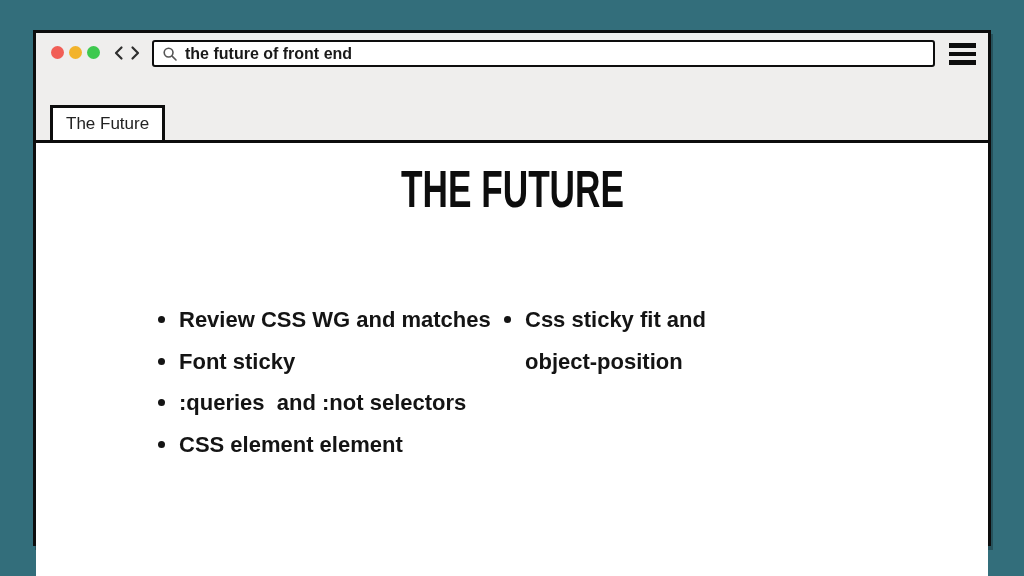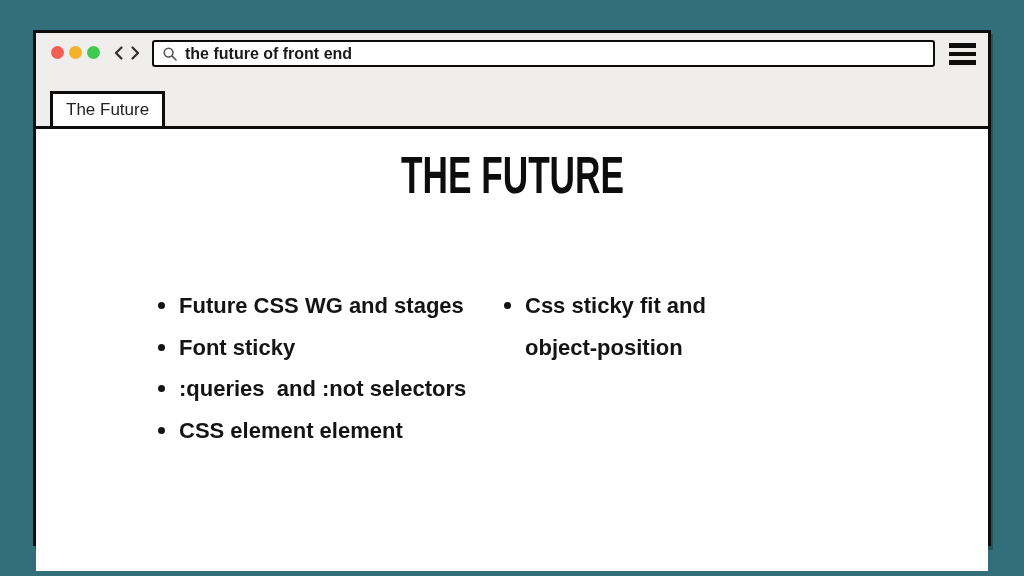--- a/index.html
+++ b/index.html
@@ -27,21 +27,21 @@
     left: 33px; top: 30px;
     width: 958px; height: 516px;
     background: var(--content-bg);
     border: 3px solid var(--window-border);
     box-shadow: 2px 4px 0 rgba(0,0,0,0.25);
   }
 
   
   .chrome {
     position: relative;
-    height: 96px;
+    height: 110px;
     background: var(--chrome-bg);
     border-bottom: 3px solid var(--window-border);
   }
   .traffic {
     position: absolute; left: 15px; top: 13px;
     display: flex; gap: 5px;
   }
   .light { width: 13px; height: 13px; border-radius: 50%; }
   .light.red    { background: var(--traffic-red); }
   .light.yellow { background: var(--traffic-yellow); }
@@ -183,21 +183,21 @@
 
   <div class="slide">
 
     <h1 class="slide-title">
       <span class="condense">THE FUTURE</span>
     </h1>
 
     <ul class="bullets left">
       <li>
         <span class="dot"></span>
-        <span class="btext">Future CSS WG and stages</span>
+        <span class="btext">Review CSS WG and matches</span>
       </li>
       <li>
         <span class="dot"></span>
         <span class="btext">Font sticky</span>
       </li>
       <li>
         <span class="dot"></span>
         <span class="btext">:queries  and :not selectors</span>
       </li>
       <li>

